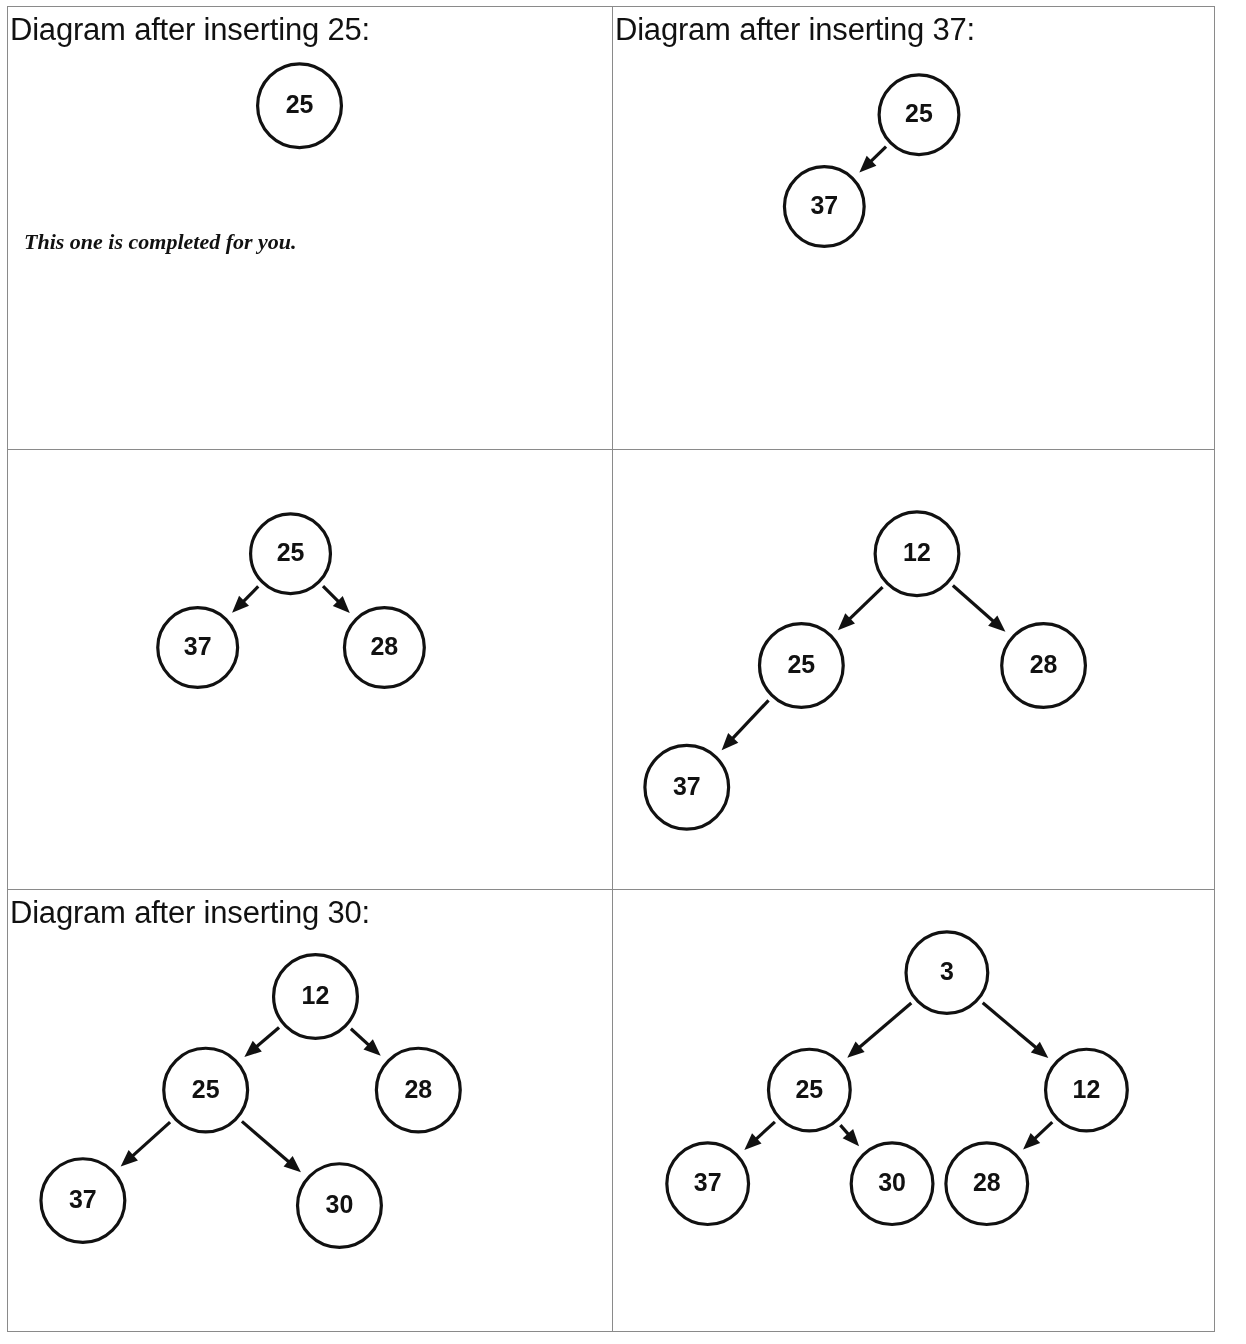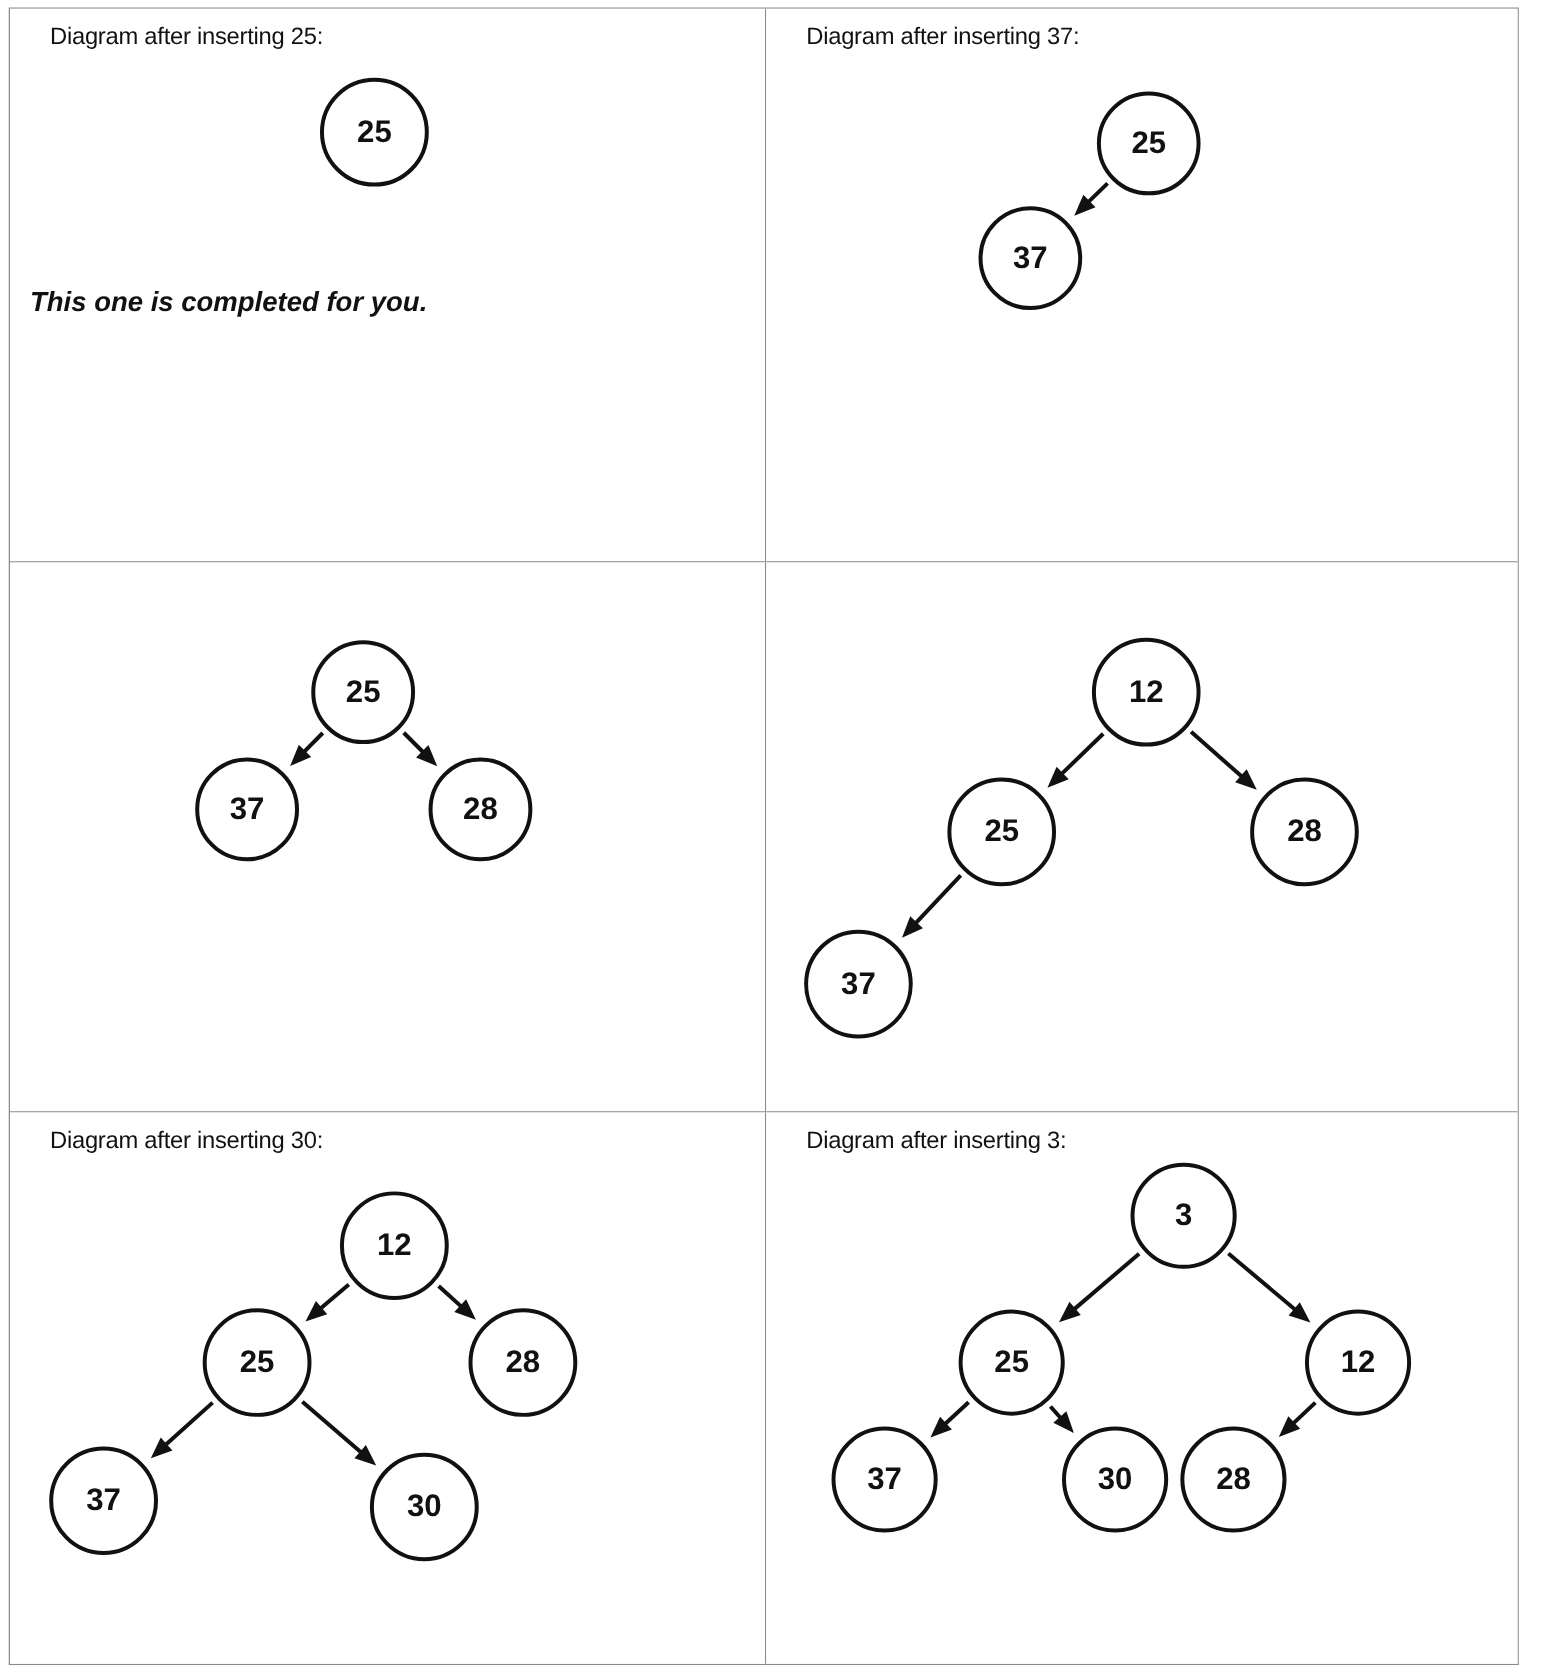--- a/index.html
+++ b/index.html
@@ -35,37 +35,38 @@
     position: relative;
     box-sizing: border-box;
     overflow: hidden;
     background: #ffffff;
   }
   .cell.br { border-right: 1.5px solid #8a8a8a; }
   .cell.bb { border-bottom: 1.5px solid #8a8a8a; }
 
   .cell-title {
     position: absolute;
-    left: 32px;
+    left: 2px;
     top: 8px;
-    font-size: 19px;
+    font-size: 31px;
     line-height: 30px;
     letter-spacing: -0.2px;
     white-space: nowrap;
     color: #111111;
   }
   .note {
     position: absolute;
     left: 16px;
     top: 222px;
     font-size: 22px;
     font-style: italic;
     font-weight: bold;
     color: #111111;
     white-space: nowrap;
+    font-family: Liberation Serif, serif;
   }
   .diagram {
     position: absolute;
     left: 0;
     top: 0;
     width: 100%;
     height: 100%;
     display: block;
   }
   .node-circle {
@@ -221,21 +222,20 @@
             <text x="75" y="313" class="node-label">37</text>
           </g>
           <g>
             <circle cx="332" cy="317" r="42" class="node-circle"></circle>
             <text x="332" y="318" class="node-label">30</text>
           </g>
         </svg>
     </div>
 
     <div class="cell">
-      <div class="cell-title">Diagram after inserting 3:</div>
       <svg class="diagram" viewBox="0 0 603 443" preserveAspectRatio="none">
           <g>
             <line x1="299.2784213429473" y1="113.54453827197258" x2="244.6921076751076" y2="160.21979198795148" class="edge-line"></line>
             <polygon points="235.00167942239648,168.50581034896533 243.37306387486643,152.13755074847805 252.47143697715615,162.77802098674906" class="edge-head"></polygon>
           </g>
           <g>
             <line x1="370.937509564853" y1="113.29018663323323" x2="427.01960159160586" y2="160.5593784843535" class="edge-line"></line>
             <polygon points="436.7686068459011,168.77639719868804 419.2586287813238,163.17276728781584 428.28123756569113,152.46797720466813" class="edge-head"></polygon>
           </g>
           <g>

